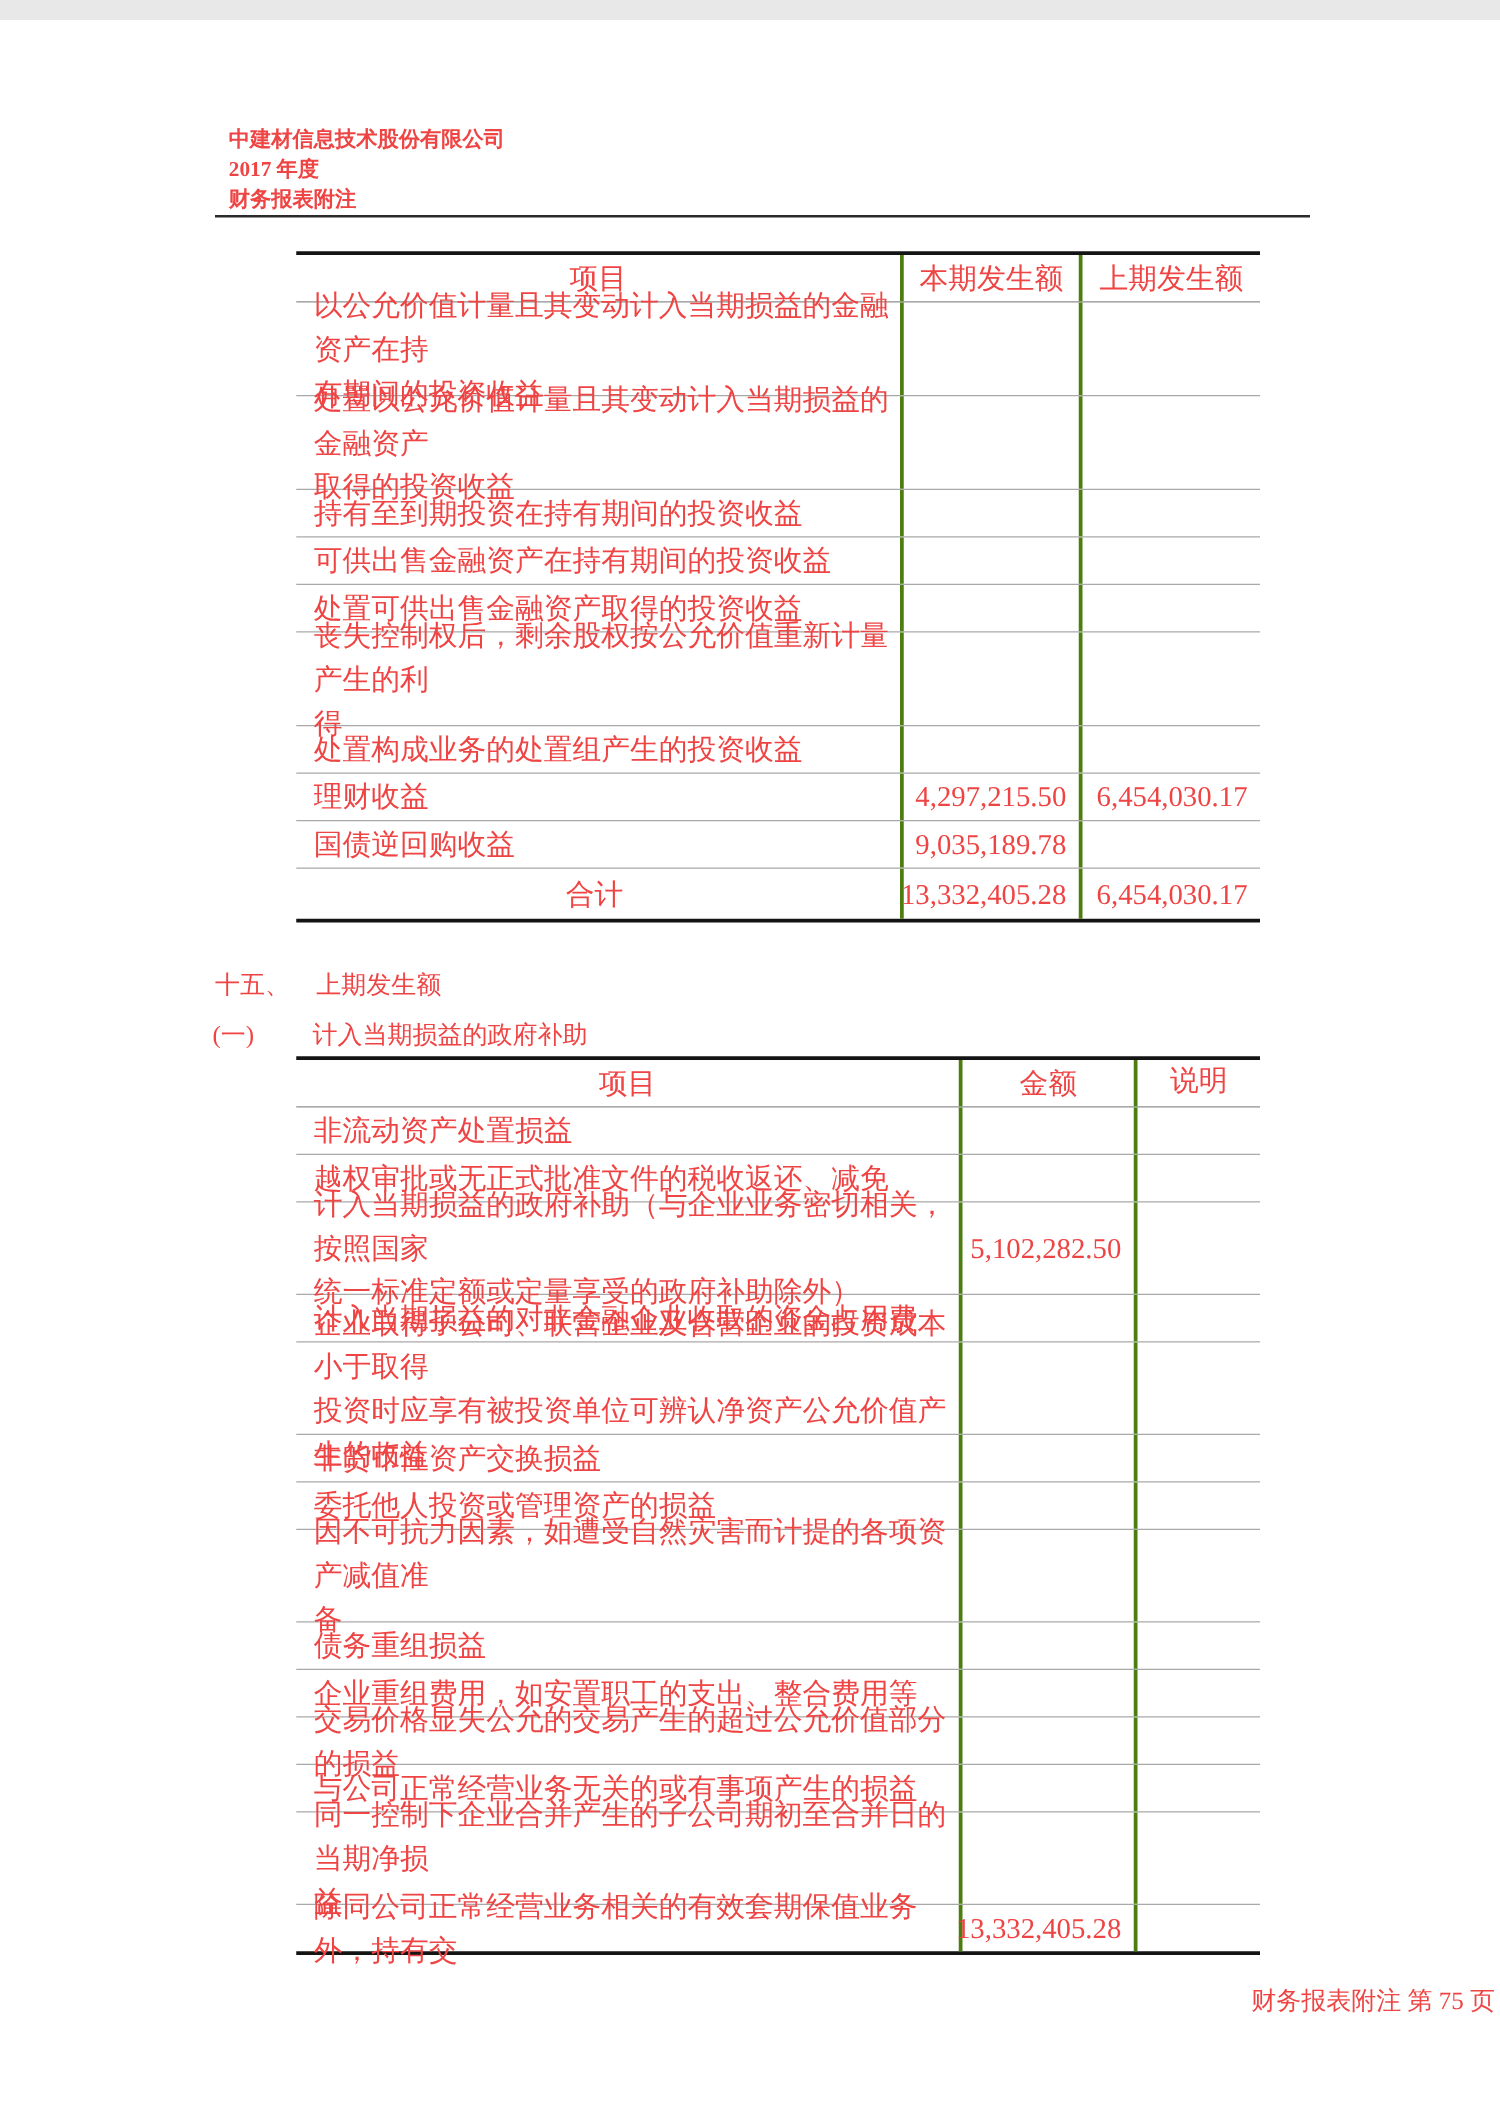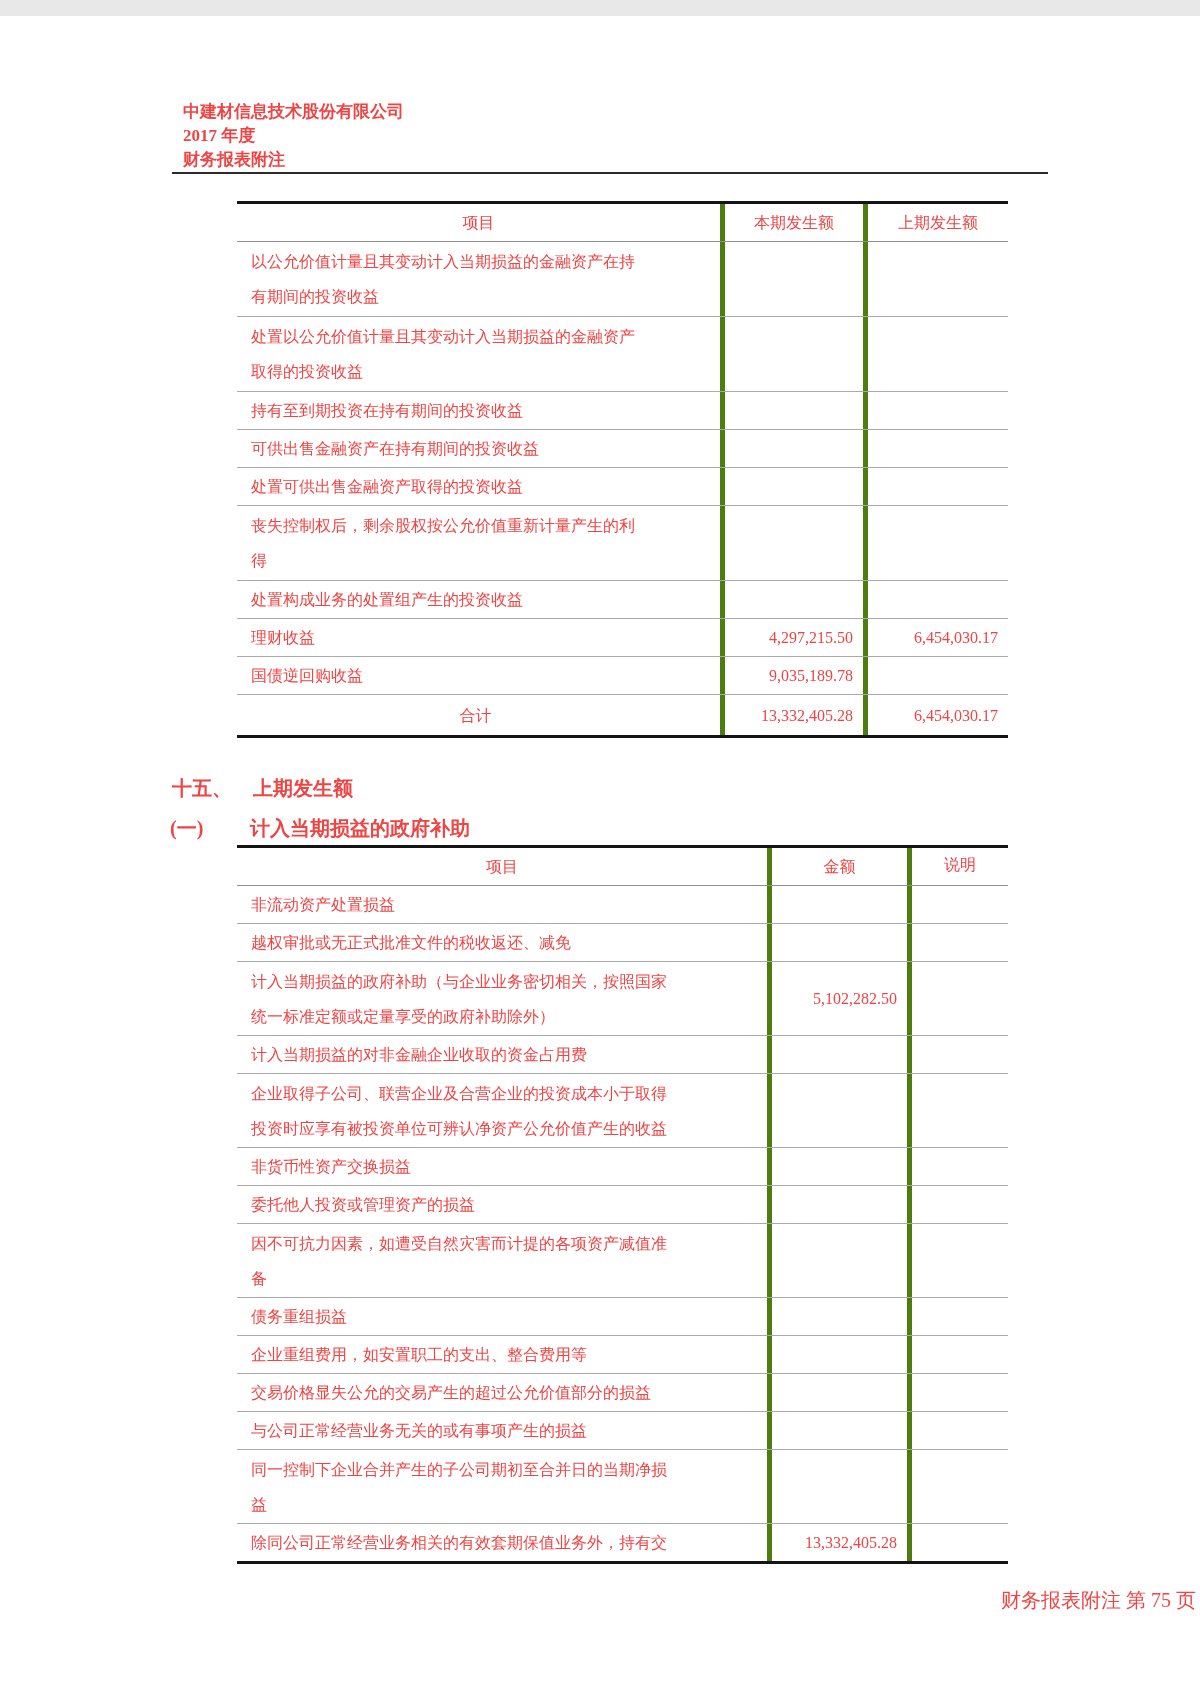--- a/index.html
+++ b/index.html
@@ -19,34 +19,34 @@
   .header-rule {
     position:absolute; left:172px; top:156px; width:876px;
     border-top:2px solid #2b2b2b; height:0;
   }
 
   
   .fin-table {
     position:absolute; left:237px; width:771px;
     border-top:3px solid #141414;
     border-bottom:3px solid #141414;
-    font-size:16px;
+    font-size:23px;
   }
   .trow {
     display:flex; align-items:center;
     border-bottom:1px solid #a9a9a9;
   }
   .trow:last-child { border-bottom:none; }
   .cell {
     box-sizing:border-box; height:100%;
     display:flex; align-items:center;
     line-height:35px;
   }
   .cell.c1 { padding-left:14px; padding-right:6px; white-space:pre-line; }
-  .cell.c2, .cell.c3 { border-left:5px solid #4d7c0f; }
+  .cell.c2, .cell.c3 { border-left:3px solid #4d7c0f; }
   .cell.c2 { justify-content:flex-end; padding-right:10px; }
   .cell.c3 { justify-content:flex-end; padding-right:10px; }
   .trow.header-row { border-bottom:1px solid #8f8f8f; }
   .trow.header-row .cell { justify-content:center; padding:0; }
   .trow.total-row .cell.c1 { justify-content:center; padding-left:0; }
 
   
   .t1 { top:185px; }
   .t1 .trow { height:37px; }
   .t1 .trow.tall { height:74px; }
@@ -59,21 +59,21 @@
   .t2 { top:829px; }
   .t2 .trow { height:37px; }
   .t2 .trow.tall { height:73px; }
   .t2 .c1 { width:530px; }
   .t2 .c2 { width:140px; }
   .t2 .c3 { width:101px;font-family:Liberation Mono, monospace; }
 
   
   .section-heading {
     position:absolute; display:flex;
-    font-weight:bold; font-size:20px; line-height:24px;
+    font-weight:normal; font-size:20px; line-height:24px;
   }
   .section-heading .sec-num { width:81px; flex:0 0 auto; }
   .sec15 { left:172px; top:760px; }
   .sub1  { left:170px; top:800px; }
   .sub1 .sec-num { width:80px; }
 
   
   .page-footer {
     position:absolute; left:0; top:1571px; width:1196px;
     text-align:right; font-size:20px;

